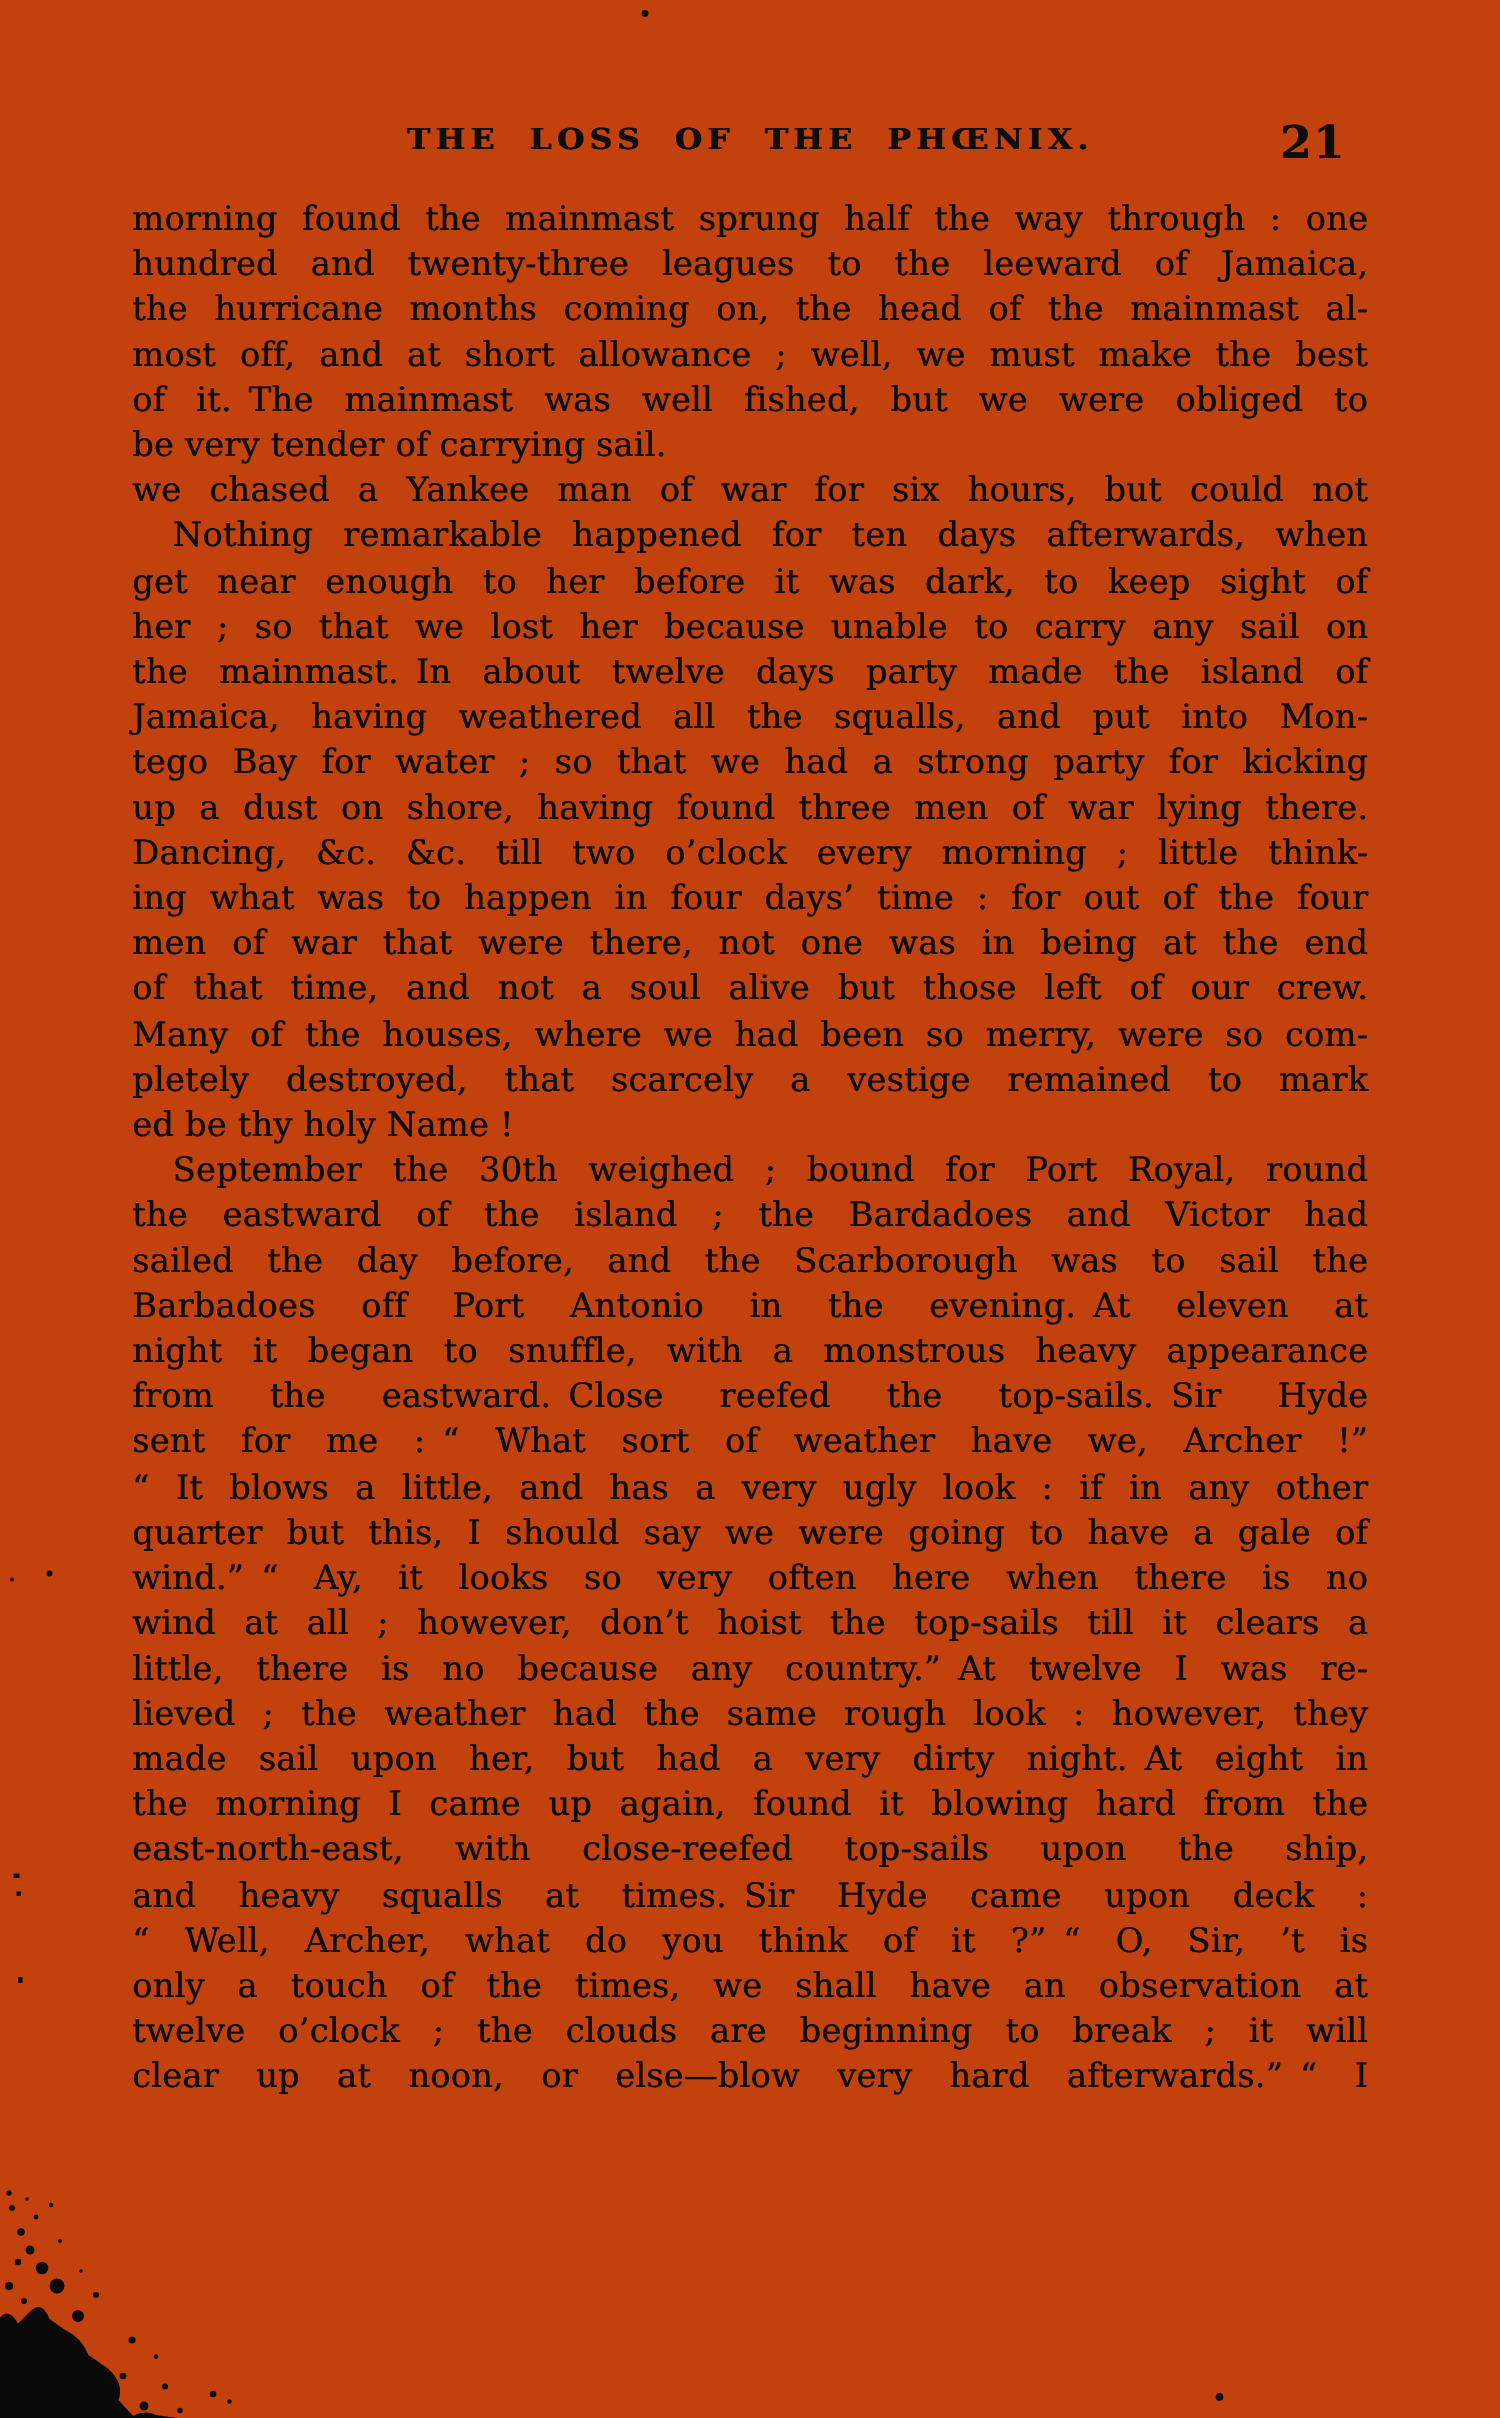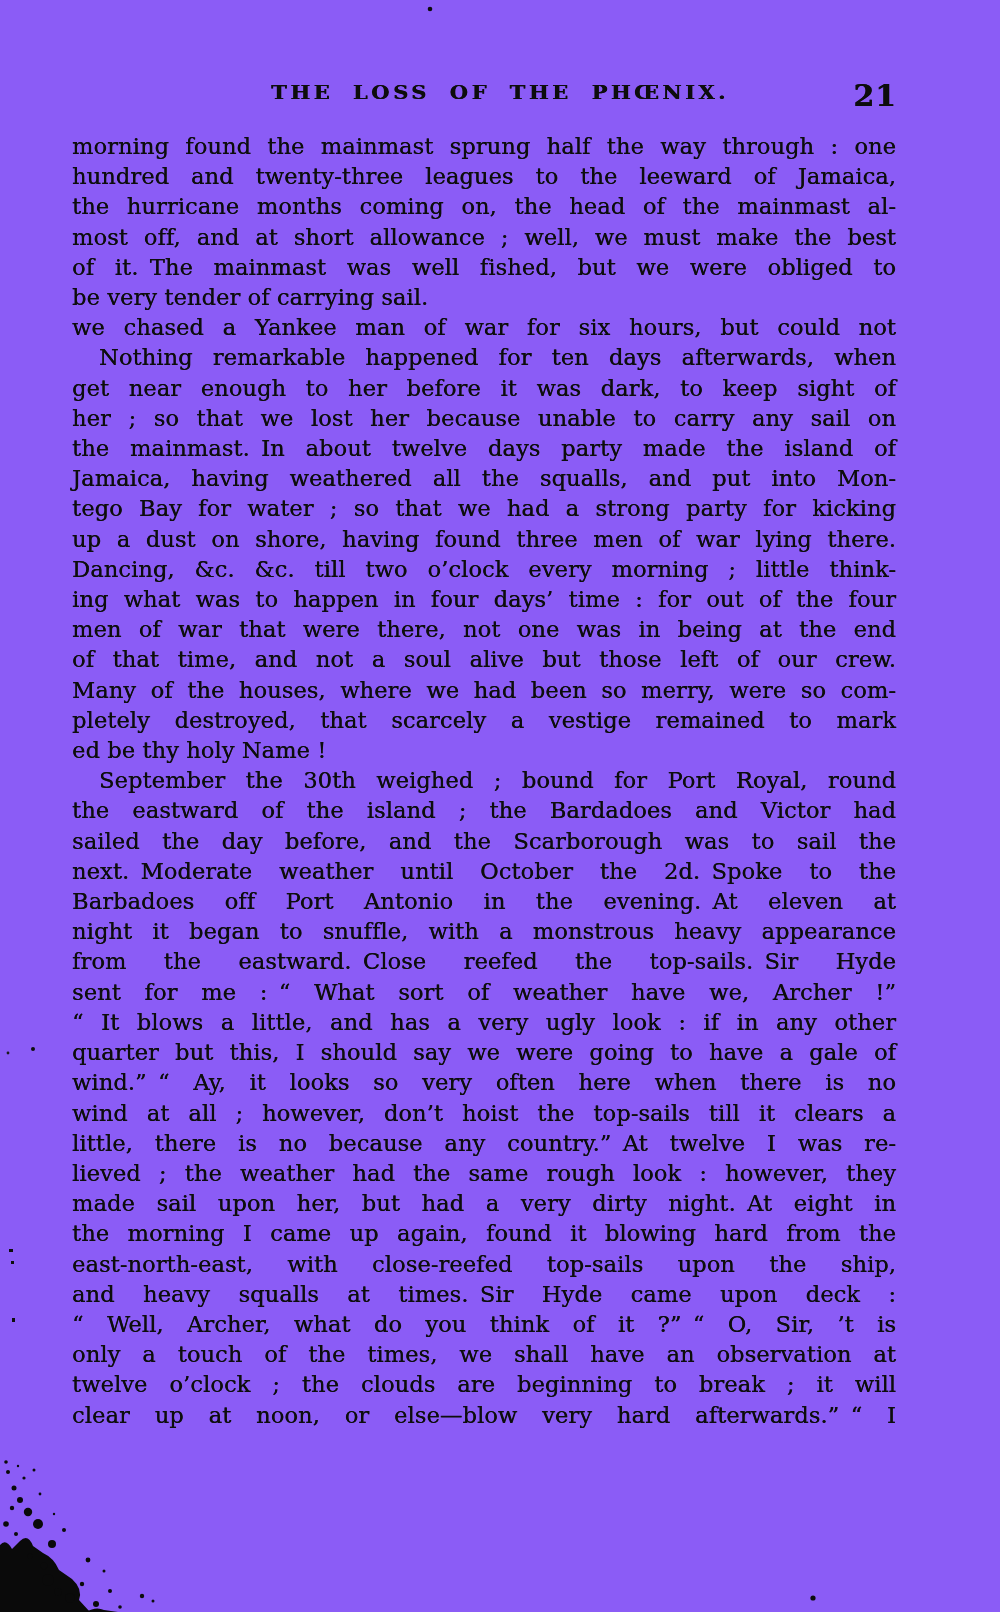--- a/index.html
+++ b/index.html
@@ -4,21 +4,21 @@
 <style>
   html, body {
     margin: 0;
     padding: 0;
     background: #ffffff;
   }
   .page {
     position: relative;
     width: 1000px;
     height: 1612px;
-    background: #8b5cf6;
+    background: #c2410c;
     overflow: hidden;
     font-family: "DejaVu Serif", "Liberation Serif", serif;
     color: #0d0d0d;
   }
   
   .running-head {
     position: absolute;
     top: 80px;
     left: 88px;
     width: 824px;
@@ -39,21 +39,21 @@
     right: 15px;
     font-size: 30px;
     font-weight: bold;
     letter-spacing: 1px;
     text-shadow: 0.5px 0 0 #0d0d0d;
   }
   
   .page-body {
     position: absolute;
     top: 131px;
-    left: 72px;
+    left: 88px;
     width: 824px;
   }
   .paragraph { margin: 0; }
   .line {
     font-size: 22.5px;
     line-height: 30.2px;
     text-align: justify;
     text-align-last: justify;
     letter-spacing: 0.1px;
     white-space: pre-wrap;
@@ -103,21 +103,20 @@
         <div class="line">men of war that were there, not one was in being at the end</div>
         <div class="line">of that time, and not a soul alive but those left of our crew.</div>
         <div class="line">Many of the houses, where we had been so merry, were so com-</div>
         <div class="line">pletely destroyed, that scarcely a vestige remained to mark</div>
         <div class="line last">ed be thy holy Name !</div>
       </div>
       <div class="paragraph">
         <div class="line indent">September the 30th weighed ; bound for Port Royal, round</div>
         <div class="line">the eastward of the island ; the Bardadoes and Victor had</div>
         <div class="line">sailed the day before, and the Scarborough was to sail the</div>
-        <div class="line">next. Moderate weather until October the 2d. Spoke to the</div>
         <div class="line">Barbadoes off Port Antonio in the evening. At eleven at</div>
         <div class="line">night it began to snuffle, with a monstrous heavy appearance</div>
         <div class="line">from the eastward. Close reefed the top-sails. Sir Hyde</div>
         <div class="line">sent for me : “ What sort of weather have we, Archer !”</div>
         <div class="line">“ It blows a little, and has a very ugly look : if in any other</div>
         <div class="line">quarter but this, I should say we were going to have a gale of</div>
         <div class="line">wind.” “ Ay, it looks so very often here when there is no</div>
         <div class="line">wind at all ; however, don’t hoist the top-sails till it clears a</div>
         <div class="line">little, there is no because any country.” At twelve I was re-</div>
         <div class="line">lieved ; the weather had the same rough look : however, they</div>

